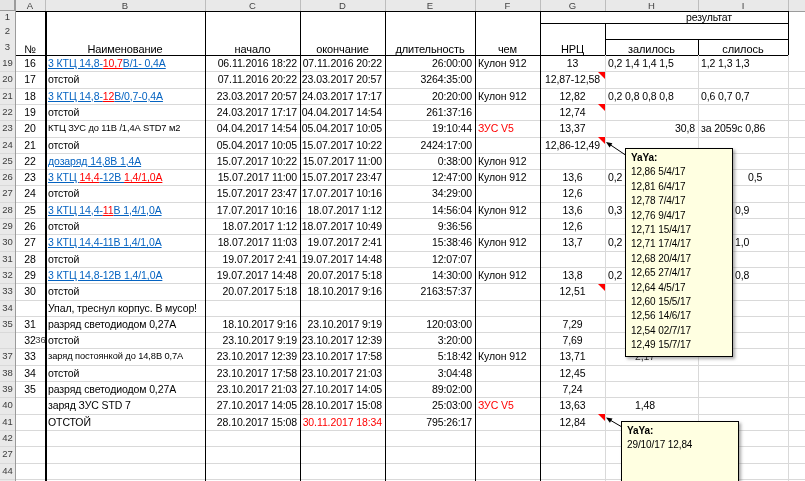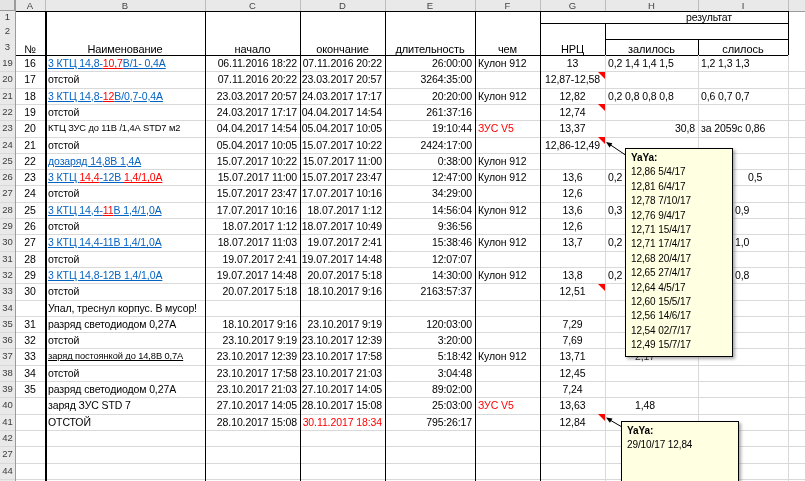--- a/index.html
+++ b/index.html
@@ -305,32 +305,32 @@
       <div style="position: absolute; left: 0px; top: 315.8px; width: 805px; height: 16.3px;">
         <div class="rlbl" style="top: 0px; height: 16.3px; line-height: 16.3px;">35</div>
         <div class="cell ctr" style="left: 15px; width: 30px; top: 0px;">31</div>
         <div class="cell lf " style="left: 45px; width: 160px; top: 0px;"><span class="">разряд светодиодом 0,27А</span></div>
         <div class="cell rt" style="left: 205px; width: 95px; top: 0px;">18.10.2017 9:16</div>
         <div class="cell rt" style="left: 300px; width: 85px; top: 0px;">23.10.2017 9:19</div>
         <div class="cell rt" style="left: 385px; width: 90px; top: 0px;">120:03:00</div>
         <div class="cell ctr" style="left: 540px; width: 65px; top: 0px;">7,29</div>
       </div>
       <div style="position: absolute; left: 0px; top: 332.1px; width: 805px; height: 16.3px;">
-        <div class="rlbl" style="top: 0px; height: 16.3px; line-height: 16.3px;">36</div>
+        <div class="rlbl" style="top: 0px; height: 16.3px; line-height: 16.3px; margin-left: 33px;">36</div>
         <div class="cell ctr" style="left: 15px; width: 30px; top: 0px;">32</div>
         <div class="cell lf " style="left: 45px; width: 160px; top: 0px;"><span class="">отстой</span></div>
         <div class="cell rt" style="left: 205px; width: 95px; top: 0px;">23.10.2017 9:19</div>
         <div class="cell rt" style="left: 300px; width: 85px; top: 0px;">23.10.2017 12:39</div>
         <div class="cell rt" style="left: 385px; width: 90px; top: 0px;">3:20:00</div>
         <div class="cell ctr" style="left: 540px; width: 65px; top: 0px;">7,69</div>
       </div>
       <div style="position: absolute; left: 0px; top: 348.4px; width: 805px; height: 16.3px;">
         <div class="rlbl" style="top: 0px; height: 16.3px; line-height: 16.3px;">37</div>
         <div class="cell ctr" style="left: 15px; width: 30px; top: 0px;">33</div>
-        <div class="cell lf small" style="left: 45px; width: 160px; top: 0px; text-decoration: underline;"><span class="">заряд постоянкой до 14,8В 0,7А</span></div>
+        <div class="cell lf small" style="left: 45px; width: 160px; top: 0px;"><span class="">заряд постоянкой до 14,8В 0,7А</span></div>
         <div class="cell rt" style="left: 205px; width: 95px; top: 0px;">23.10.2017 12:39</div>
         <div class="cell rt" style="left: 300px; width: 85px; top: 0px;">23.10.2017 17:58</div>
         <div class="cell rt" style="left: 385px; width: 90px; top: 0px;">5:18:42</div>
         <div class="cell lf" style="left: 475px; width: 65px; top: 0px;">Кулон 912</div>
         <div class="cell ctr" style="left: 540px; width: 65px; top: 0px;">13,71</div>
         <div class="cell lf" style="left: 605px; width: 93px; top: 0px; padding-left: 30px;">2,17</div>
       </div>
       <div style="position: absolute; left: 0px; top: 364.7px; width: 638px; height: 16.3px;">
         <div class="rlbl" style="top: 0px; height: 16.3px; line-height: 16.3px;">38</div>
         <div class="cell ctr" style="left: 15px; width: 30px; top: 0px;">34</div>
@@ -391,21 +391,21 @@
     <line x1="610" y1="144.6" x2="627" y2="156" stroke="#000" stroke-width="1"></line>
     <polygon points="606,417.5 612.5,418.4 609.9,422.7" fill="#000"></polygon>
     <line x1="611" y1="420.6" x2="622" y2="427" stroke="#000" stroke-width="1"></line>
   </svg>
 
   <div id="comments">
       <div class="comment" style="left: 625px; top: 148px; width: 96px; height: 203px;">
         <div class="ttl">YaYa:</div>
         <div>12,86 5/4/17</div>
         <div>12,81 6/4/17</div>
-        <div>12,78 7/10/17</div>
+        <div>12,78 7/4/17</div>
         <div>12,76 9/4/17</div>
         <div>12,71 15/4/17</div>
         <div>12,71 17/4/17</div>
         <div>12,68 20/4/17</div>
         <div>12,65 27/4/17</div>
         <div>12,64 4/5/17</div>
         <div>12,60 15/5/17</div>
         <div>12,56 14/6/17</div>
         <div>12,54 02/7/17</div>
         <div>12,49 15/7/17</div>

